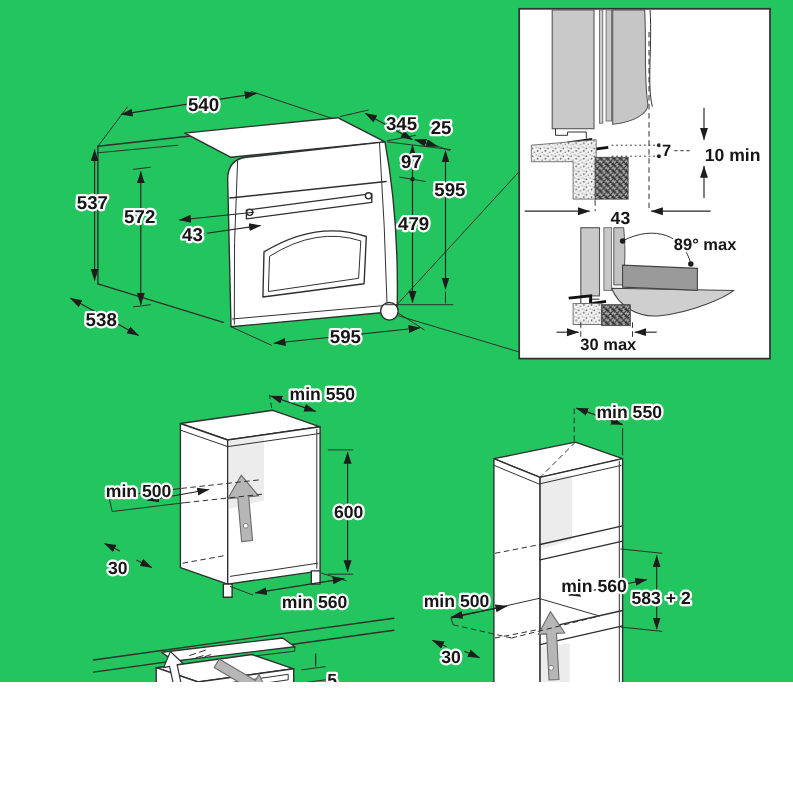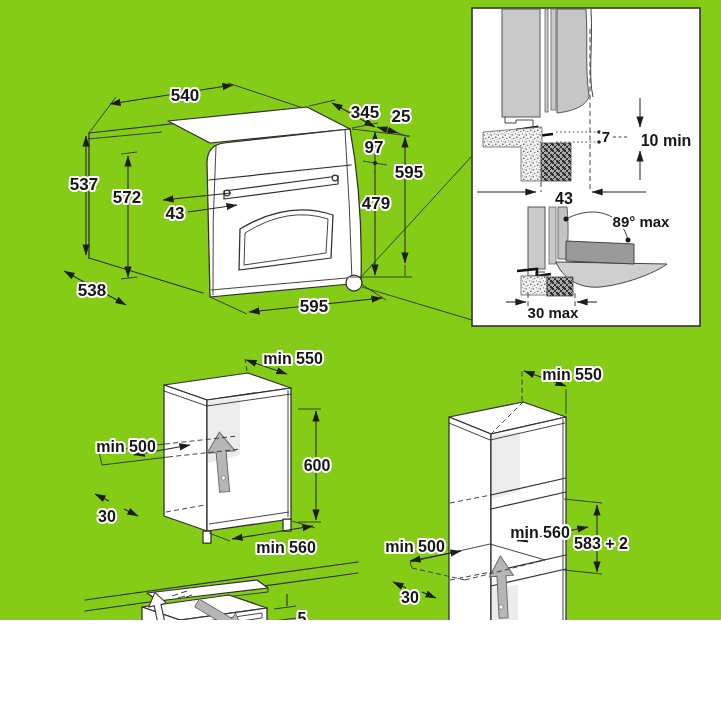--- a/index.html
+++ b/index.html
@@ -1,16 +1,16 @@
 <!DOCTYPE html>
 <html><head>
 <meta charset="utf-8">
 <style>
   html,body{margin:0;padding:0;background:#fff;}
-  .page{width:721px;height:620px;position:relative;background:#84cc16;overflow:hidden;}
+  .page{width:721px;height:620px;position:relative;background:#22c55e;overflow:hidden;}
   svg{display:block;}
   .s  {stroke:#2f2f2f;stroke-width:1.25;fill:none;stroke-linejoin:round;stroke-linecap:round;}
   .sw {stroke:#2f2f2f;stroke-width:1.25;fill:#fff;stroke-linejoin:round;}
   .th {stroke:#2f2f2f;stroke-width:0.9;fill:none;}
   .d  {stroke:#262626;stroke-width:1.05;fill:none;}
   .dash{stroke-dasharray:5 3.2;}
   .dot {stroke-dasharray:1.6 2.6;}
   .t{font-family:"Liberation Sans","DejaVu Sans",sans-serif;font-weight:bold;font-size:17px;
      fill:#161616;text-anchor:middle;paint-order:stroke fill;stroke:#fff;stroke-width:4px;stroke-linejoin:round;}
   .t16{font-size:16px;} .t15{font-size:15px;}

